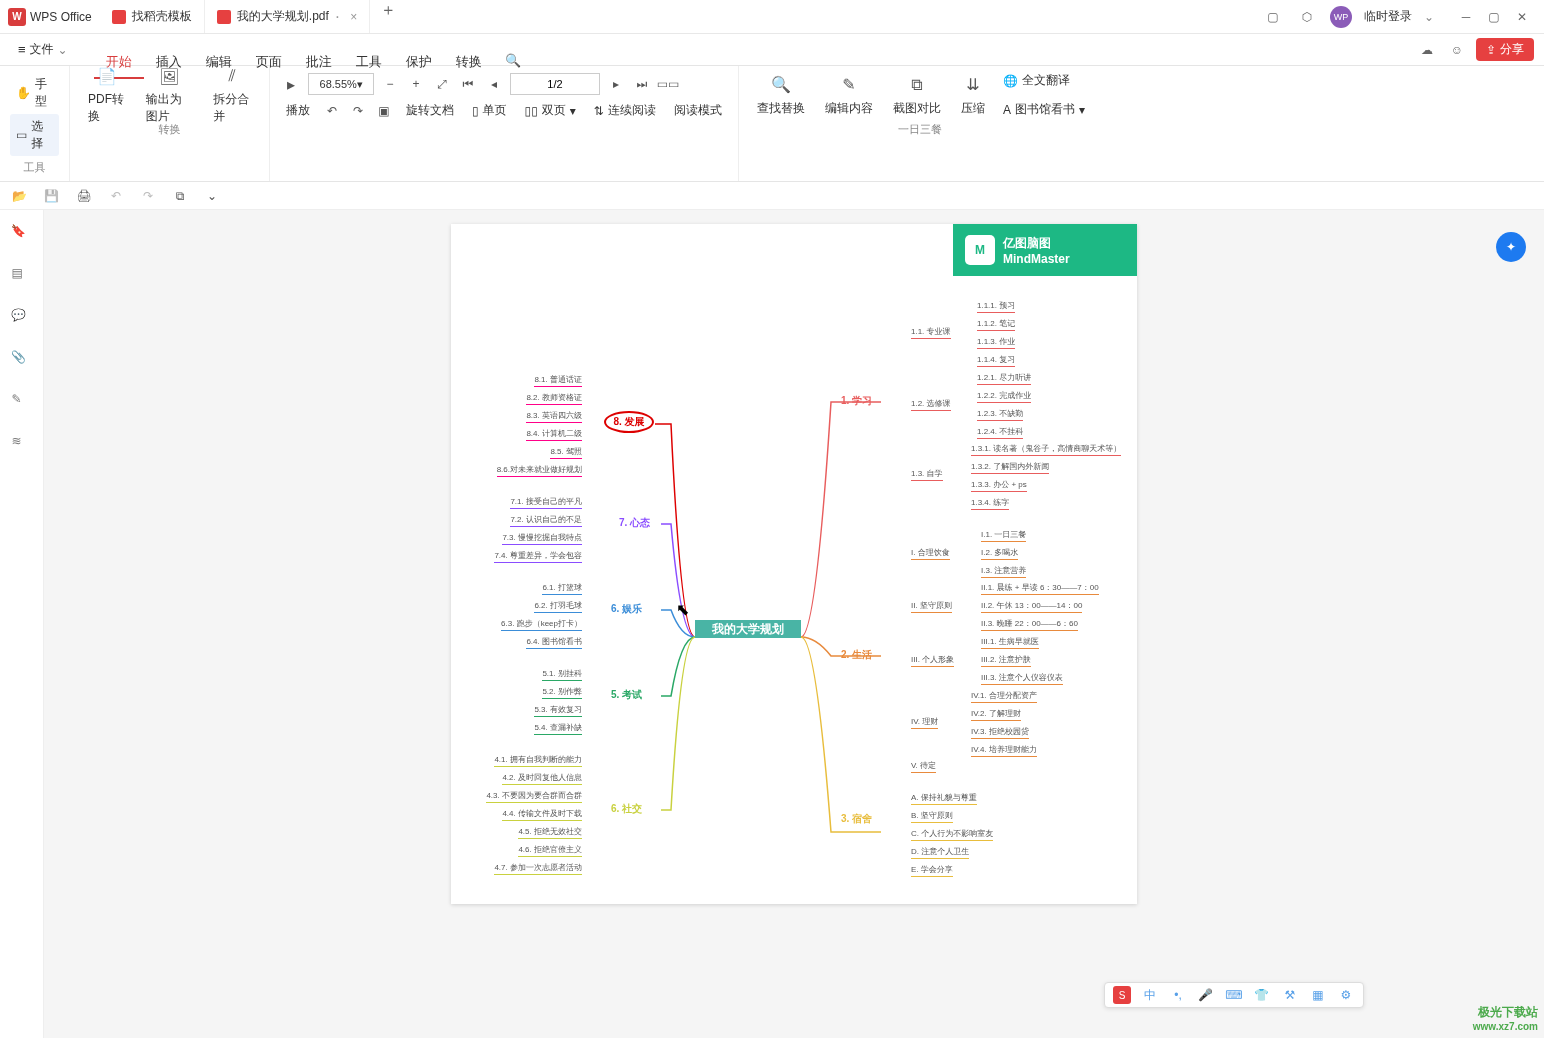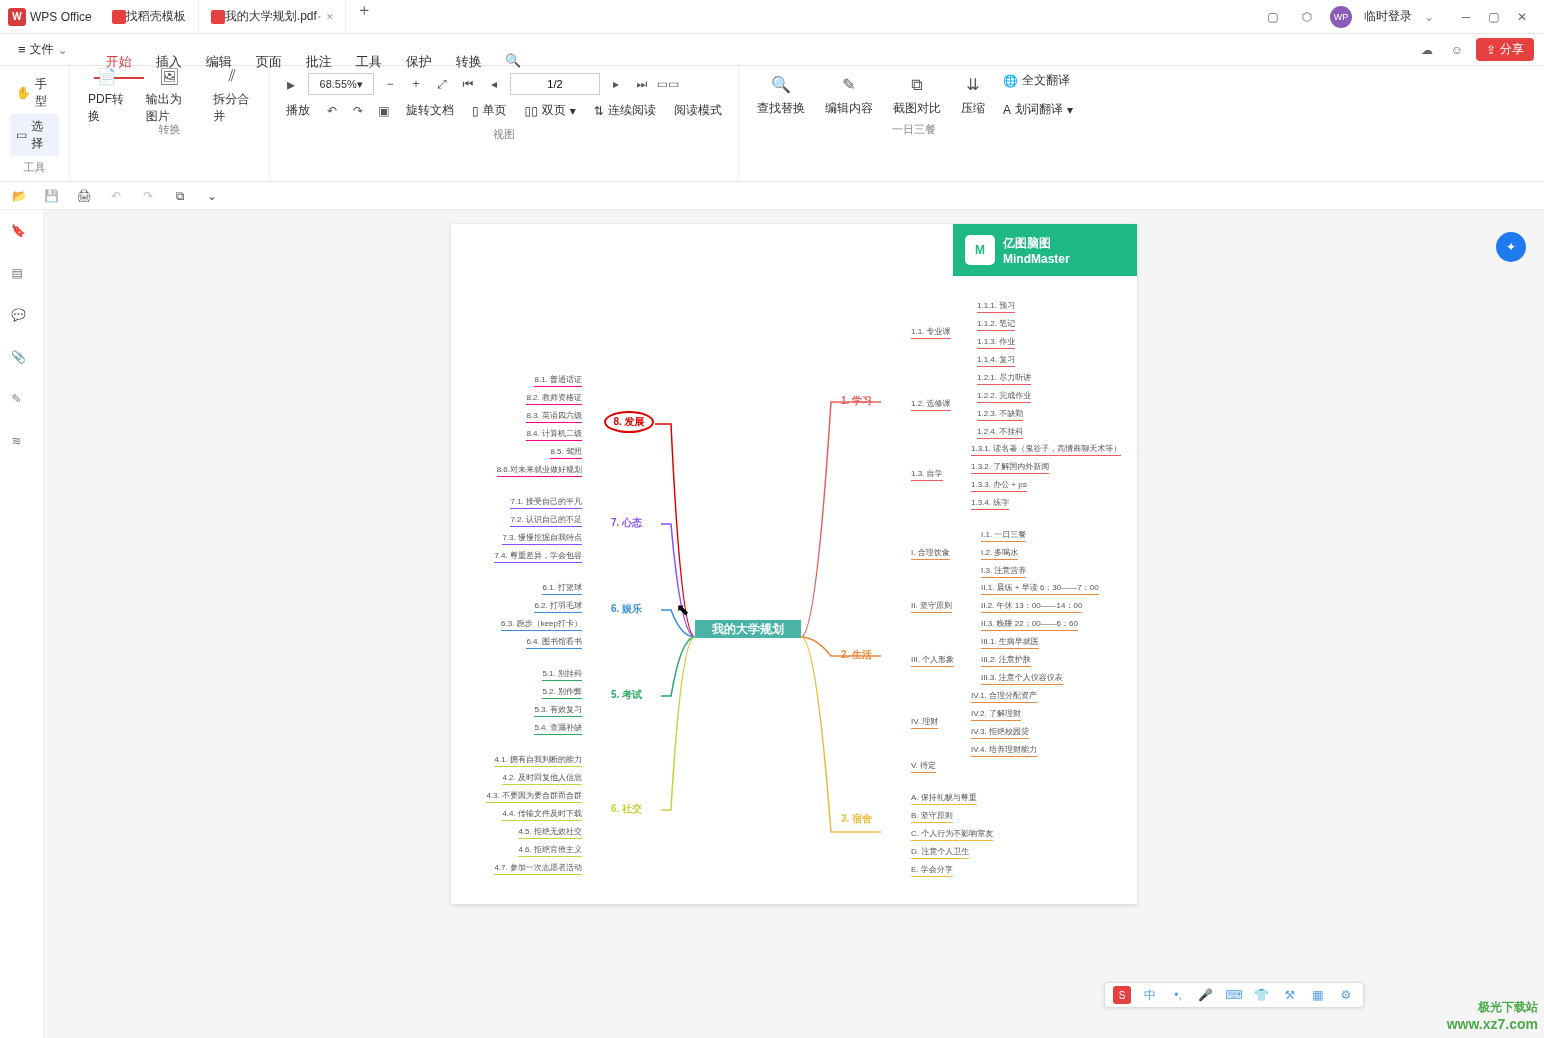--- a/index.html
+++ b/index.html
@@ -3,21 +3,21 @@
 <meta charset="utf-8">
 <style>
 * { margin: 0; padding: 0; box-sizing: border-box; font-family: "Microsoft YaHei", sans-serif; }
 body { width: 1544px; height: 1038px; background: #fff; overflow: hidden; position: relative; font-size: 12px; color: #333; }
 
 
 .titlebar { height: 34px; background: #fff; display: flex; align-items: center; border-bottom: 1px solid #e8e8e8; }
 .app-logo { display: flex; align-items: center; padding: 0 8px; gap: 4px; }
 .app-logo-icon { width: 18px; height: 18px; background: #d83d3d; border-radius: 3px; display: flex; align-items: center; justify-content: center; color: #fff; font-size: 10px; font-weight: bold; }
 .tabs { display: flex; height: 100%; }
-.tab { padding: 0 12px; display: flex; align-items: center; border-right: 1px solid #eee; position: relative; }
+.tab { padding: 0 12px; display: flex; align-items: center; gap: 6px; border-right: 1px solid #eee; position: relative; }
 .tab.active { background: #fff; }
 .tab-icon { width: 14px; height: 14px; border-radius: 2px; }
 .tab-icon.dk { background: #e64040; }
 .tab-icon.pdf { background: #e64040; }
 .tab-close { color: #999; font-size: 12px; margin-left: 4px; }
 .tab-add { padding: 0 10px; color: #666; font-size: 16px; cursor: pointer; }
 .titlebar-right { margin-left: auto; display: flex; align-items: center; gap: 12px; padding-right: 10px; }
 .tb-icon { width: 22px; height: 22px; display: flex; align-items: center; justify-content: center; color: #666; }
 .avatar { width: 22px; height: 22px; border-radius: 50%; background: #8b5cb8; color: #fff; font-size: 9px; display: flex; align-items: center; justify-content: center; }
 .win-btns { display: flex; gap: 4px; margin-left: 8px; }
@@ -187,21 +187,20 @@
       <div class="ribbon-btn">播放</div>
       <div class="sm-icon">↶</div>
       <div class="sm-icon">↷</div>
       <div class="sm-icon">▣</div>
       <div class="ribbon-btn">旋转文档</div>
       <div class="ribbon-btn">▯ <span>单页</span></div>
       <div class="ribbon-btn">▯▯ <span>双页</span> ▾</div>
       <div class="ribbon-btn">⇅ <span>连续阅读</span></div>
       <div class="ribbon-btn">阅读模式</div>
     </div>
-    <div class="ribbon-label">视图</div>
   </div>
   <div class="ribbon-group" style="border-right:none">
     <div class="ribbon-row" style="height:46px">
       <div class="ribbon-vbtn">
           <div class="ribbon-icon">🔍</div>
           <span>查找替换</span>
         </div>
       <div class="ribbon-vbtn">
           <div class="ribbon-icon">✎</div>
           <span>编辑内容</span>
@@ -209,21 +208,21 @@
       <div class="ribbon-vbtn">
           <div class="ribbon-icon">⧉</div>
           <span>截图对比</span>
         </div>
       <div class="ribbon-vbtn">
           <div class="ribbon-icon">⇊</div>
           <span>压缩</span>
         </div>
       <div style="display:flex;flex-direction:column;gap:4px">
         <div class="ribbon-btn">🌐 <span>全文翻译</span></div>
-        <div class="ribbon-btn">A <span>划词翻译</span> ▾</div>
+        <div class="ribbon-btn">A <span>图书馆看书</span> ▾</div>
       </div>
     </div>
     <div class="ribbon-label">一日三餐</div>
   </div>
 </div>
 
 <div class="qtbar">
   <div class="sm-icon">📂</div>
   <div class="sm-icon" style="opacity:0.4">💾</div>
   <div class="sm-icon">🖨</div>
@@ -254,21 +253,21 @@
       <div class="center-node">我的大学规划</div>
       <div class="red-node">8. 发展</div>
 
       <div class="leaf" style="right:555px;top:150px;border-color:#f08">8.1. 普通话证</div>
       <div class="leaf" style="right:555px;top:168px;border-color:#f08">8.2. 教师资格证</div>
       <div class="leaf" style="right:555px;top:186px;border-color:#f08">8.3. 英语四六级</div>
       <div class="leaf" style="right:555px;top:204px;border-color:#f08">8.4. 计算机二级</div>
       <div class="leaf" style="right:555px;top:222px;border-color:#f08">8.5. 驾照</div>
       <div class="leaf" style="right:555px;top:240px;border-color:#f08">8.6.对未来就业做好规划</div>
 
-      <div class="lnode" style="left:160px;top:292px;color:#8a4dff">7. 心态</div>
+      <div class="lnode" style="left:168px;top:292px;color:#8a4dff">7. 心态</div>
       <div class="leaf" style="right:555px;top:272px;border-color:#8a4dff">7.1. 接受自己的平凡</div>
       <div class="leaf" style="right:555px;top:290px;border-color:#8a4dff">7.2. 认识自己的不足</div>
       <div class="leaf" style="right:555px;top:308px;border-color:#8a4dff">7.3. 慢慢挖掘自我特点</div>
       <div class="leaf" style="right:555px;top:326px;border-color:#8a4dff">7.4. 尊重差异，学会包容</div>
 
       <div class="lnode" style="left:160px;top:378px;color:#3b8dd8">6. 娱乐</div>
       <div class="leaf" style="right:555px;top:358px;border-color:#3b8dd8">6.1. 打篮球</div>
       <div class="leaf" style="right:555px;top:376px;border-color:#3b8dd8">6.2. 打羽毛球</div>
       <div class="leaf" style="right:555px;top:394px;border-color:#3b8dd8">6.3. 跑步（keep打卡）</div>
       <div class="leaf" style="right:555px;top:412px;border-color:#3b8dd8">6.4. 图书馆看书</div>
@@ -355,14 +354,14 @@
   <div class="ime-icon">🎤</div>
   <div class="ime-icon">⌨</div>
   <div class="ime-icon">👕</div>
   <div class="ime-icon">⚒</div>
   <div class="ime-icon">▦</div>
   <div class="ime-icon">⚙</div>
 </div>
 
 <div class="wm">
   <div>极光下载站</div>
-  <div style="color:#4caa4c;font-size:14px">www.xz7.com</div>
+  <div style="color:#4caa4c;font-size:10px">www.xz7.com</div>
 </div>
 
 </body></html>

